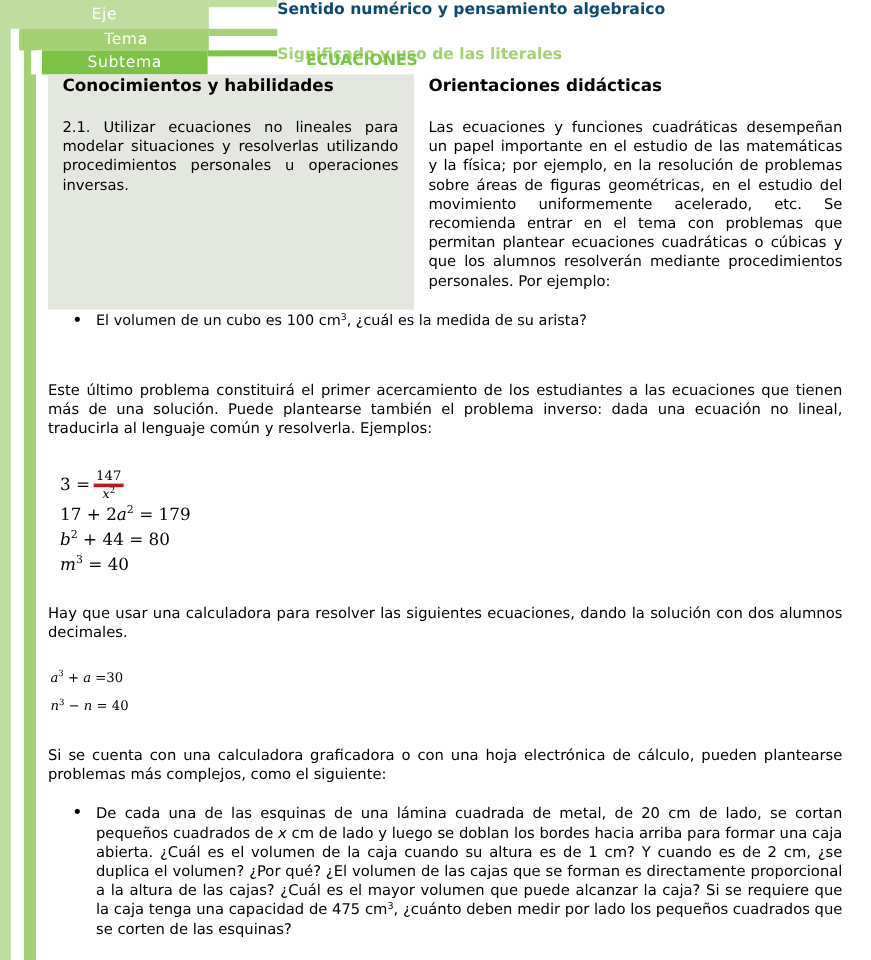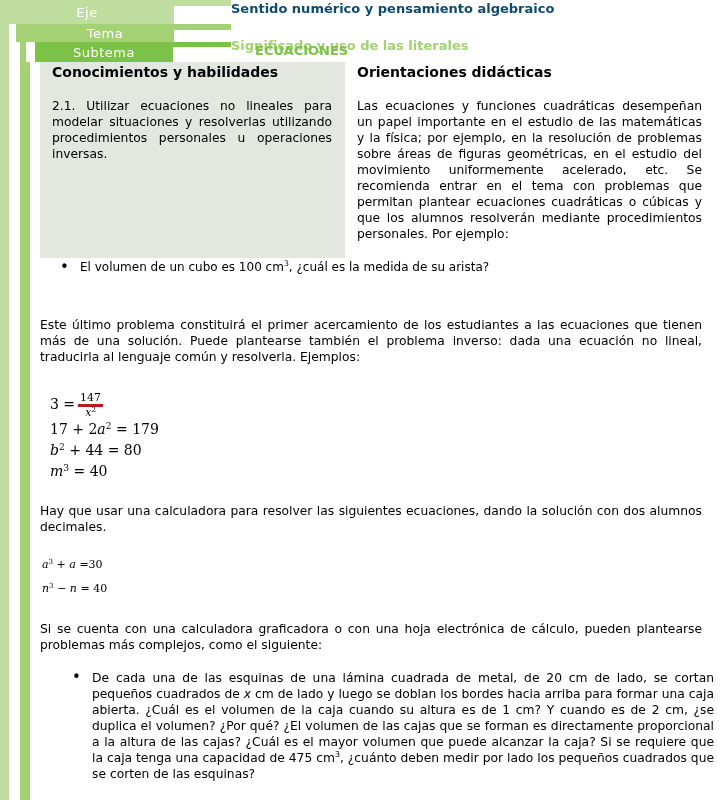--- a/index.html
+++ b/index.html
@@ -66,21 +66,21 @@
   .m1 { top: 389px; font-size: 14px; }
   .m1 .line { height: 21px; line-height: 21px; white-space: nowrap; }
   .frac { display: inline-block; vertical-align: middle; text-align: center; font-size: 11px; line-height: 12px; margin-left: 3px; }
   .frac .num { display: block; border-bottom: 3px solid #b91c1c; padding: 0 2px; }
   .frac .den { display: block; }
   .m2 { top: 553px; left: 42px; font-size: 11px; }
   .m2 .line { height: 24px; line-height: 24px; white-space: nowrap; }
   i { font-style: italic; }
   sup { font-size: 0.65em; vertical-align: 0.6em; line-height: 0; }
 
-  .bullets2 { position: absolute; left: 72px; top: 670px; width: 642px; font-size: 12.3px; line-height: 16px; margin: 0; padding: 0; list-style: none; }
+  .bullets2 { position: absolute; left: 60px; top: 670px; width: 642px; font-size: 12.3px; line-height: 16px; margin: 0; padding: 0; list-style: none; }
   .bullets2 li { position: relative; padding-left: 20px; text-align: justify; }
   .bullets2 li::before { content: "•"; position: absolute; left: 0; top: -1px; font-size: 15px; }
 </style>
 </head>
 <body>
 
 <div class="stripe s1"></div>
 <div class="stripe s2"></div>
 
 <div class="hrow r1">

